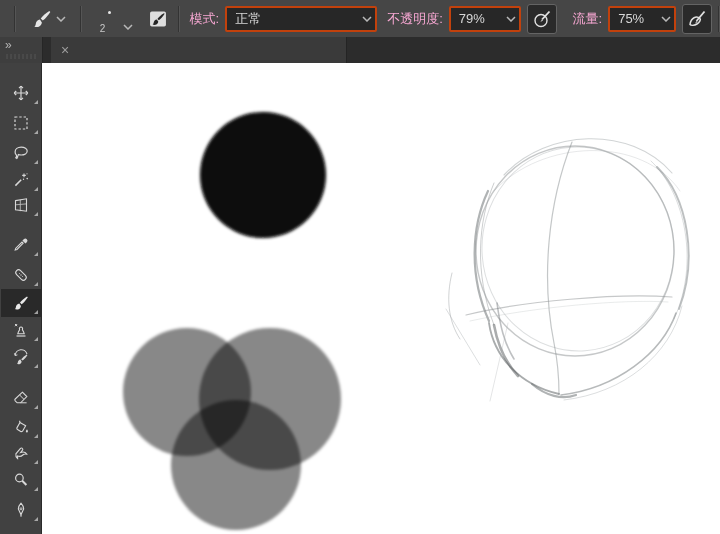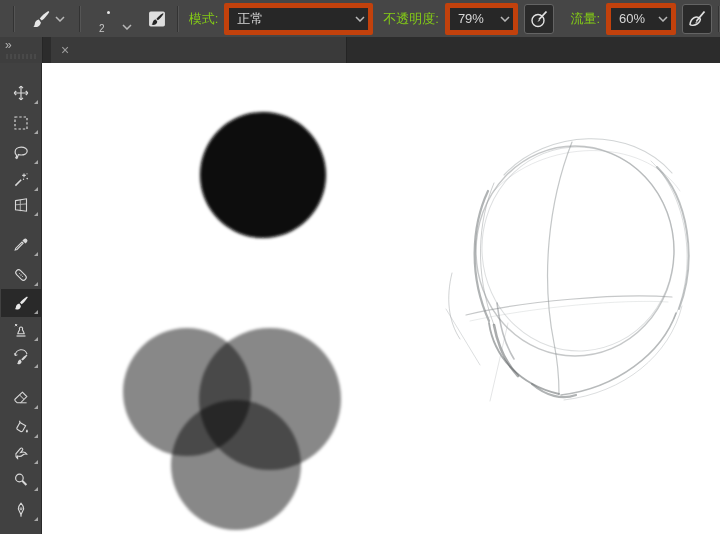--- a/index.html
+++ b/index.html
@@ -10,23 +10,23 @@
     -webkit-font-smoothing:antialiased;
   }
   
   .options-bar{
     position:absolute;left:0;top:0;width:720px;height:37px;
     background:#464646;border-bottom:1px solid #222;
     display:flex;align-items:center;
   }
   .ob-divider{width:1px;height:26px;background:#333;border-right:1px solid #555;flex:0 0 auto;}
   .ob-group{display:flex;align-items:center;flex:0 0 auto;}
-  .ob-label{color:#84cc16;font-size:13px;margin:0 6px 0 10px;white-space:nowrap;}
+  .ob-label{color:#f9a8d4;font-size:13px;margin:0 6px 0 10px;white-space:nowrap;}
   .ob-field{
-    height:22px;background:#272727;border:5px solid #c2410c;border-radius:2px;
+    height:22px;background:#272727;border:2px solid #c2410c;border-radius:2px;
     display:flex;align-items:center;color:#d6d6d6;font-size:13px;
   }
   .ob-field .val{padding:0 8px;flex:1 1 auto;}
   .chev{width:16px;height:100%;display:flex;align-items:center;justify-content:center;flex:0 0 auto;}
   .chev svg{display:block;}
   .tool-preset{width:60px;justify-content:center;display:flex;align-items:center;height:30px;margin-left:4px;}
   .brush-size-box{width:52px;display:flex;align-items:center;justify-content:center;margin:0 2px;position:relative;height:34px;}
   .brush-dot{position:absolute;left:24px;top:9px;width:3px;height:3px;border-radius:50%;background:#e8e8e8;}
   .brush-size-num{position:absolute;left:0;right:14px;bottom:2px;text-align:center;color:#c9c9c9;font-size:10px;}
   .icon-btn{
@@ -140,21 +140,21 @@
   <div class="icon-btn pressed">
     <svg width="20" height="20" viewBox="0 0 20 20">
       <circle cx="9" cy="11.5" r="6" fill="none" stroke="#e2e2e2" stroke-width="1.4"></circle>
       <path d="M17.5 2.5L10 10.5" stroke="#e2e2e2" stroke-width="1.8"></path>
       <path d="M10 10.5l-1.6 2.4 2.6-1.4z" fill="#e2e2e2"></path>
     </svg>
   </div>
 
   <span class="ob-label">流量:</span>
   <div class="ob-field" style="width:66px">
-    <span class="val">60%</span>
+    <span class="val">75%</span>
     <span class="chev">
       <svg width="10" height="6" viewBox="0 0 10 6">
           <path d="M1 1l4 4 4-4" fill="none" stroke="#b8b8b8" stroke-width="1.5"></path>
         </svg>
     </span>
   </div>
 
   <div class="icon-btn pressed">
     <svg width="20" height="20" viewBox="0 0 20 20">
       <path d="M3 15.5C4 8.5 9.5 6.5 13 9.5c1 1-0.5 4-3 5.5s-5.8 1.8-7 .5z" fill="none" stroke="#e2e2e2" stroke-width="1.5"></path>

